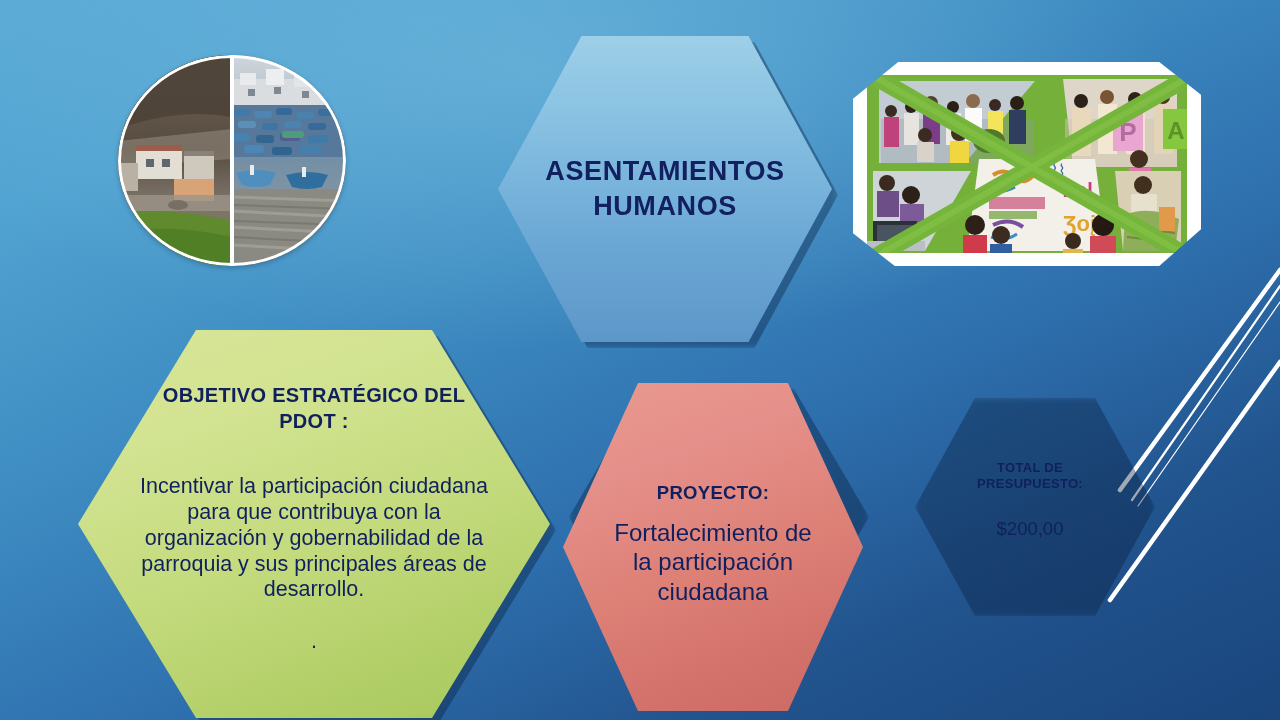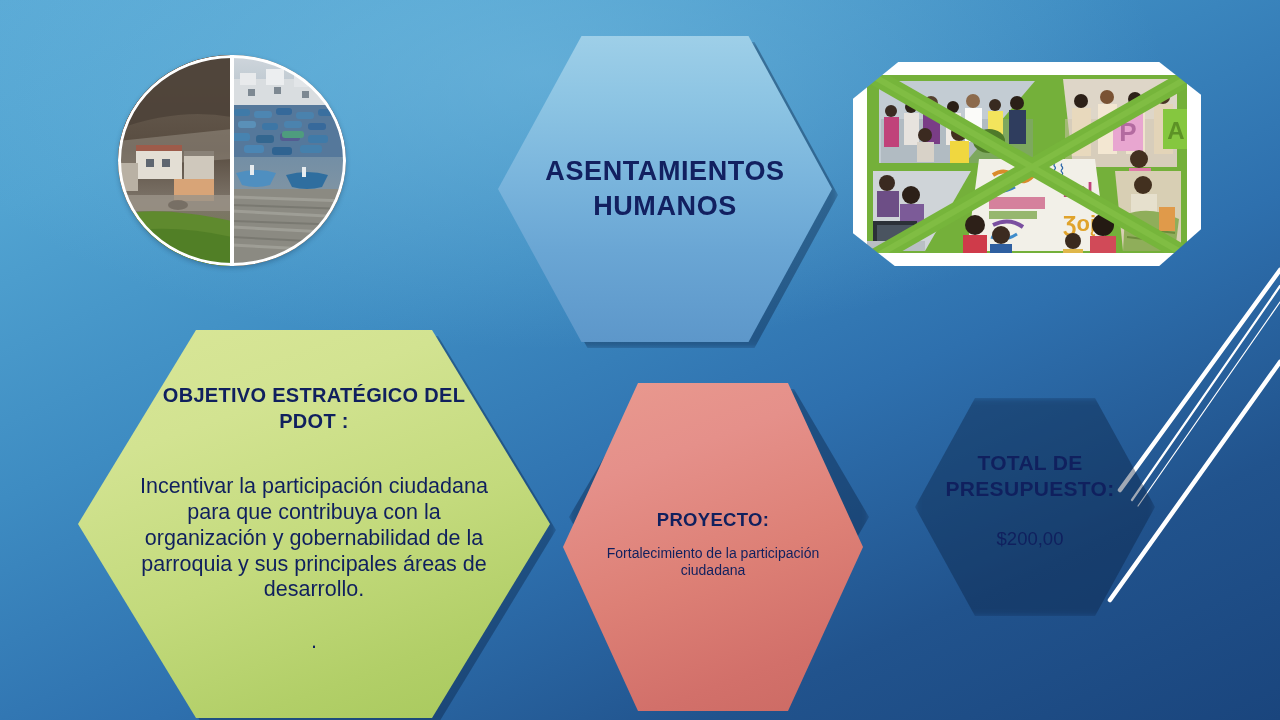--- a/index.html
+++ b/index.html
@@ -122,35 +122,35 @@
     padding: 0 42px;
   }
   #hex-red-shadow { left: 569px; top: 389px; width: 300px; height: 256px; }
   #hex-red .head {
     font-size: 18.5px;
     font-weight: bold;
     letter-spacing: 0.3px;
     margin-top: -6px;
   }
   #hex-red .body {
-    font-size: 14px;
+    font-size: 24px;
     line-height: 1.22;
     margin-top: 14px;
   }
 
   
   #hex-gold {
     left: 910px; top: 393px;
     width: 240px; height: 218px;
     background: linear-gradient(160deg, #e9cd95 0%, #e4c489 28%, #dcb673 60%, #d2a85f 85%, #ccа055 100%);
     padding: 0 34px;
   }
   #hex-gold-shadow { left: 915px; top: 398px; width: 240px; height: 218px; }
   #hex-gold .head {
-    font-size: 21px;
+    font-size: 13px;
     font-weight: bold;
     line-height: 1.26;
     letter-spacing: 0.3px;
     margin-top: -4px;
   }
   #hex-gold .body {
     font-size: 18.5px;
     margin-top: 26px;
   }
 

